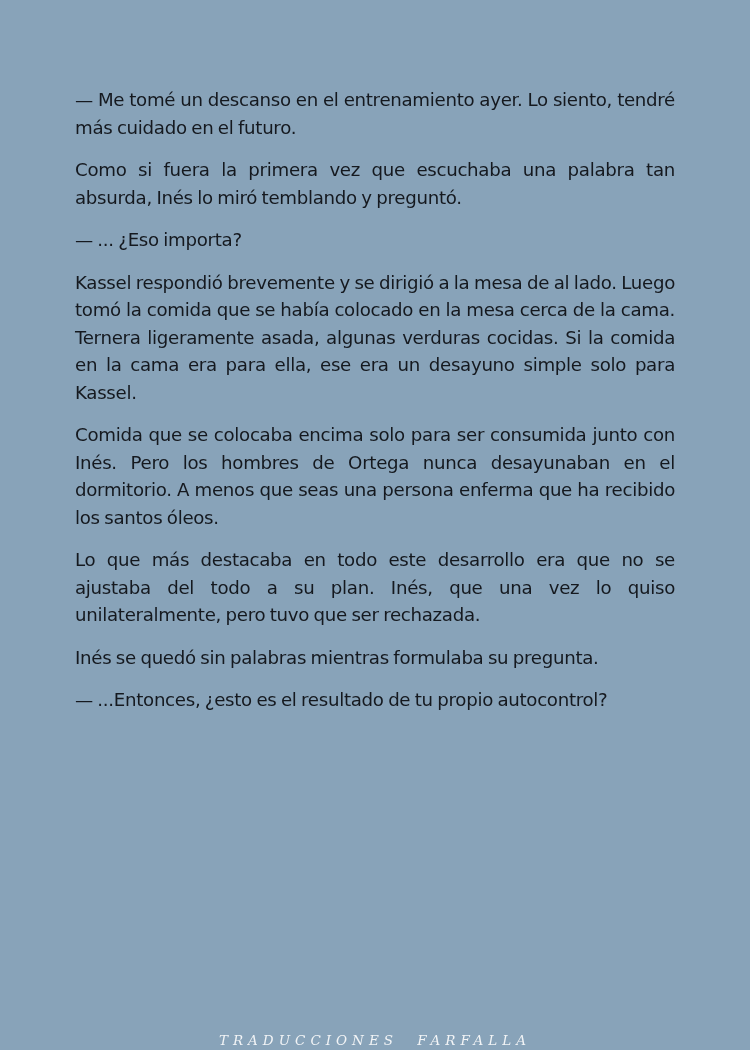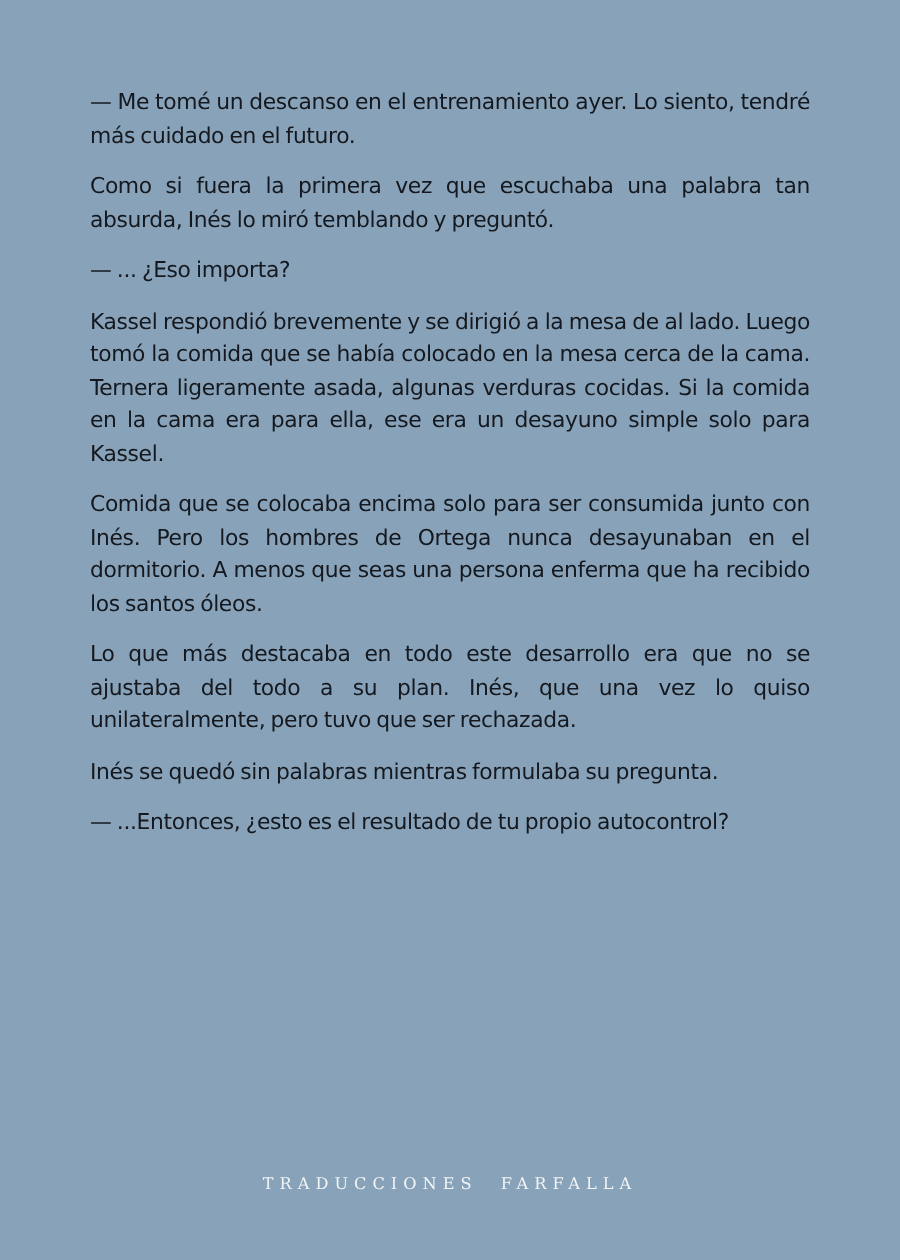--- a/index.html
+++ b/index.html
@@ -4,38 +4,39 @@
 <style>
   html, body { margin:0; padding:0; }
   body {
     width:750px; height:1050px; overflow:hidden;
     background:#88a3b9;
     font-family:"DejaVu Sans", sans-serif;
     color:#15191f;
   }
   .page { position:relative; width:750px; height:1050px; }
   .content {
-    position:absolute; left:75px; top:72px; width:600px;
+    position:absolute; left:75px; top:86px; width:600px;
   }
   .para {
     margin:0 0 15px 0;
     font-size:18.2px;
     line-height:27.5px;
     text-align:justify;
     letter-spacing:-0.3px;
     word-spacing:-1px;
   }
   .footer {
-    position:absolute; left:0; top:979px; width:750px;
+    position:absolute; left:0; top:1032px; width:750px;
     text-align:center;
     font-family:"DejaVu Serif", serif;
     color:#f2f4f6;
     font-size:13.5px;
     letter-spacing:5px;
     word-spacing:10px;
+    font-style:italic;
   }
 </style>
 </head>
 <body>
 
 <div class="page">
   <div class="content">
     <p class="para">— Me tomé un descanso en el entrenamiento ayer. Lo siento, tendré más cuidado en el futuro.</p>
     <p class="para">Como si fuera la primera vez que escuchaba una palabra tan absurda, Inés lo miró temblando y preguntó.</p>
     <p class="para">— ... ¿Eso importa?</p>

